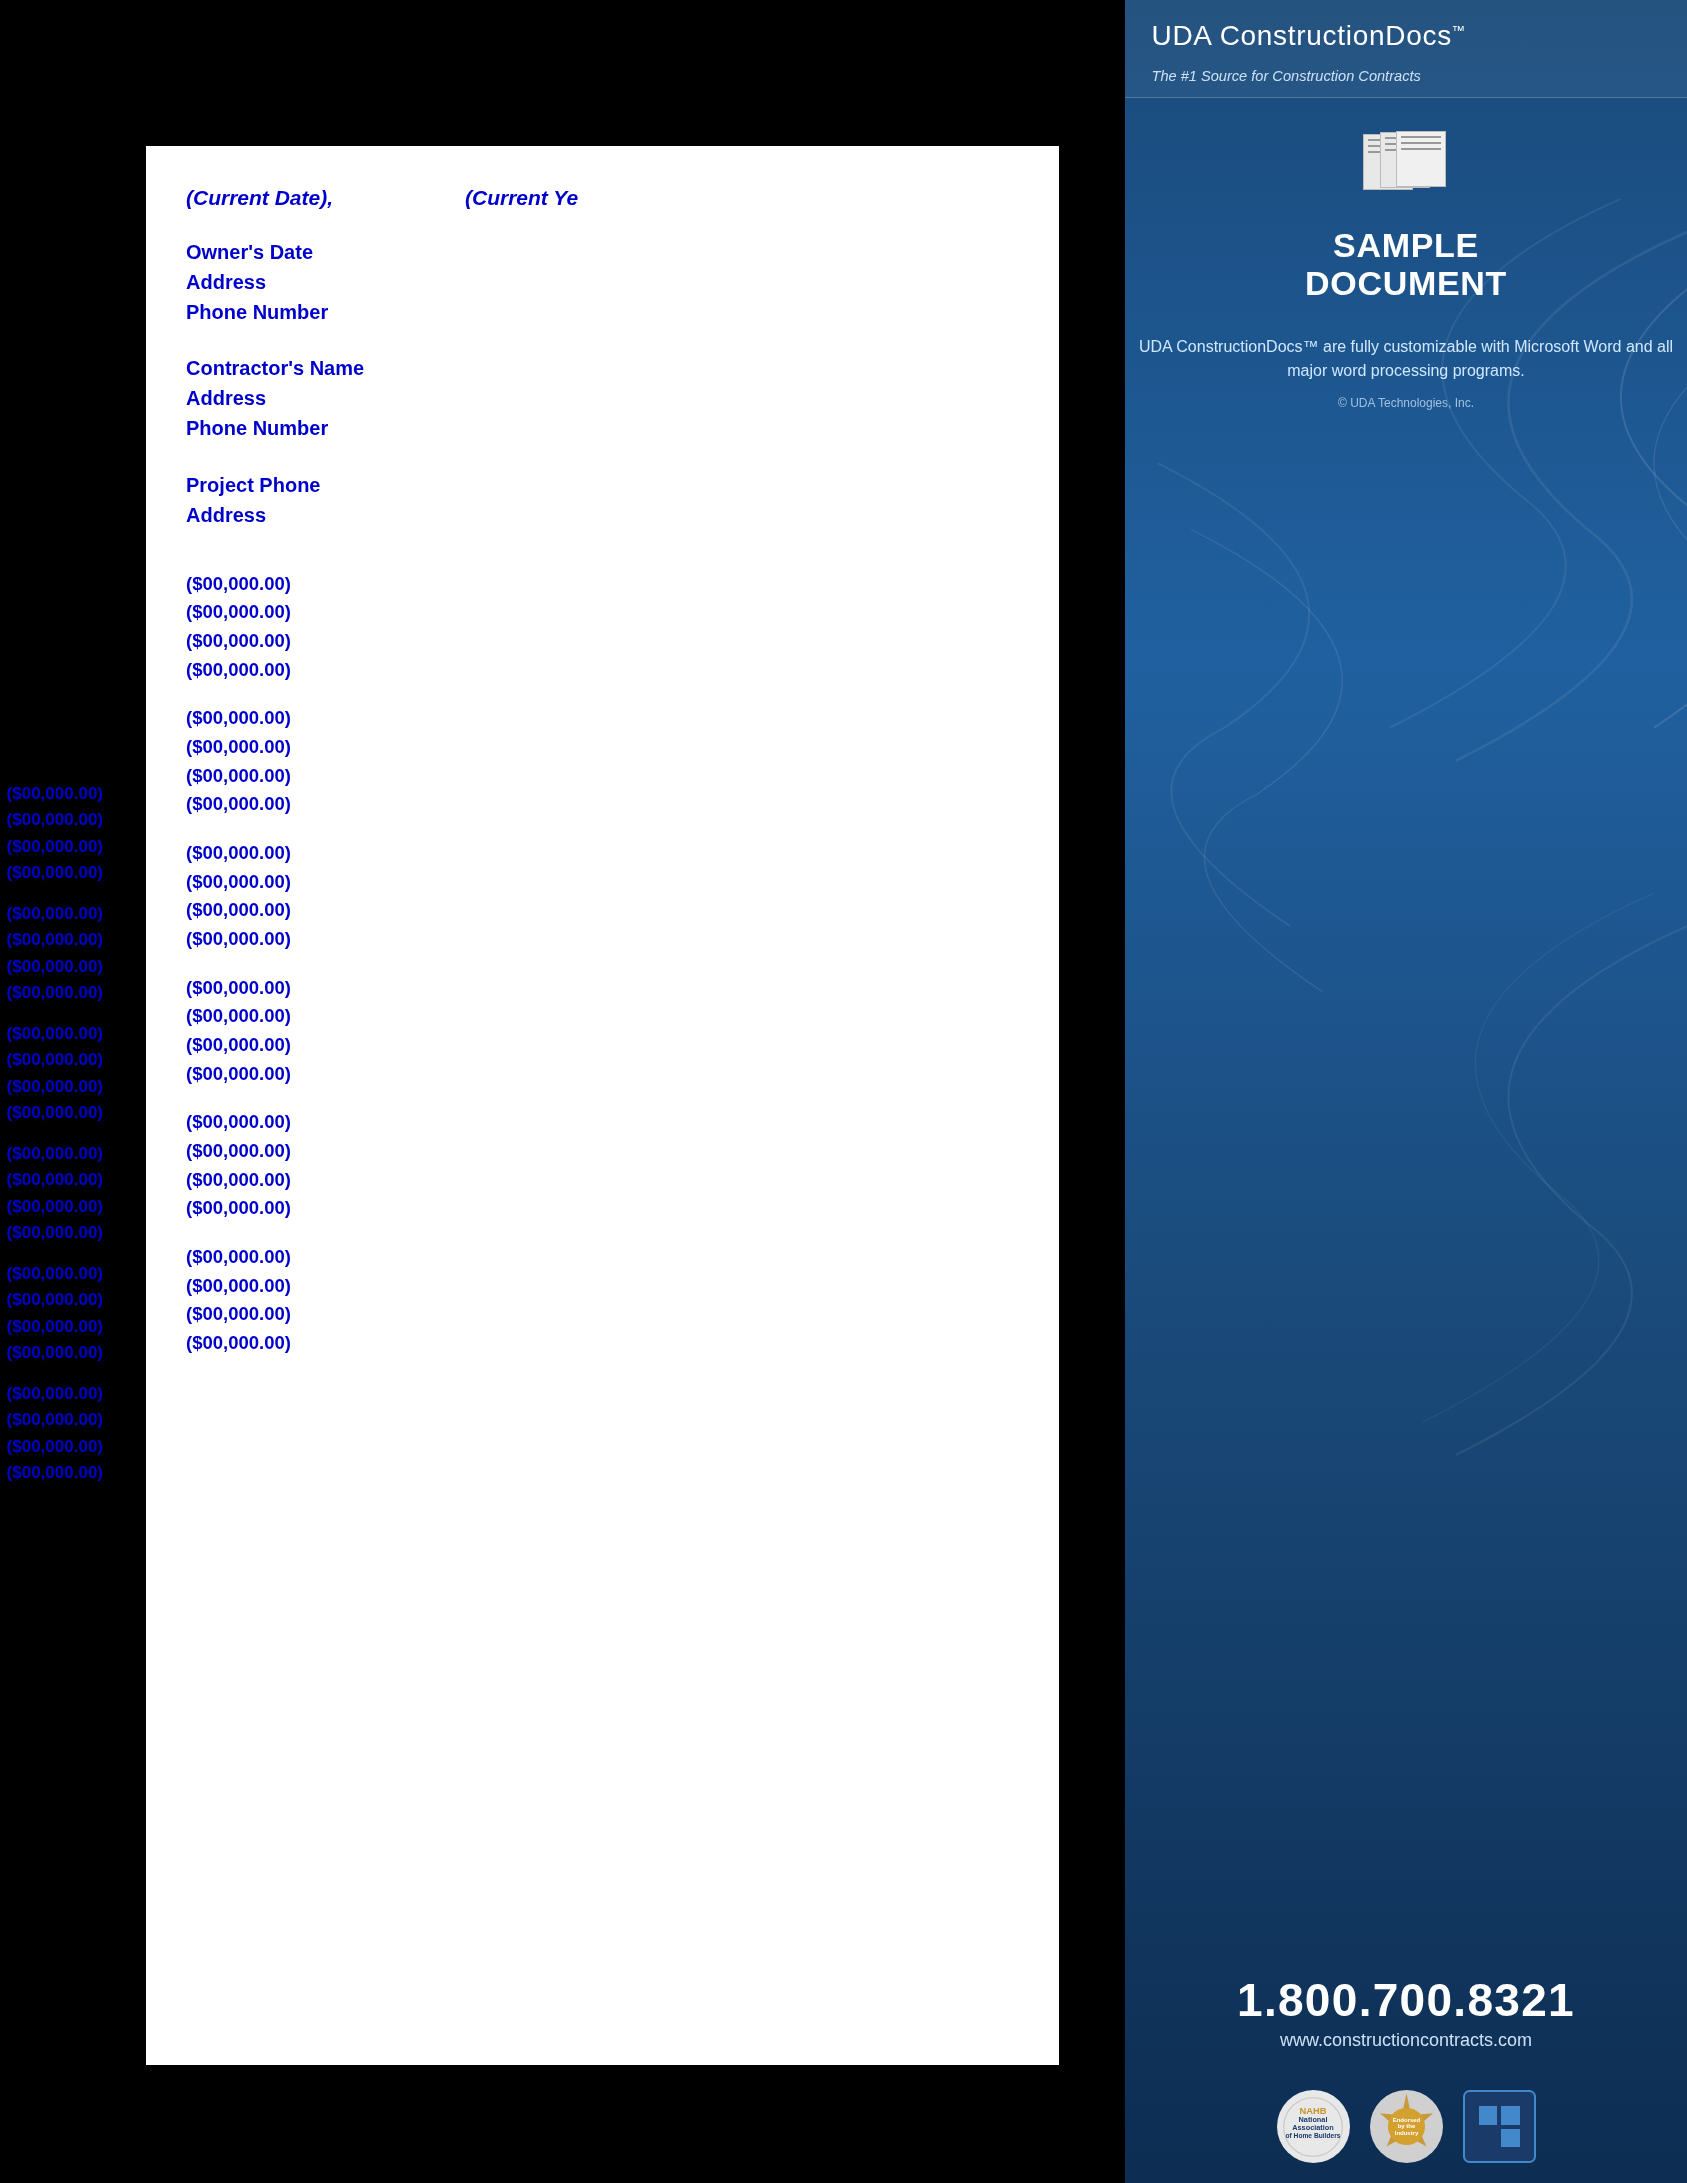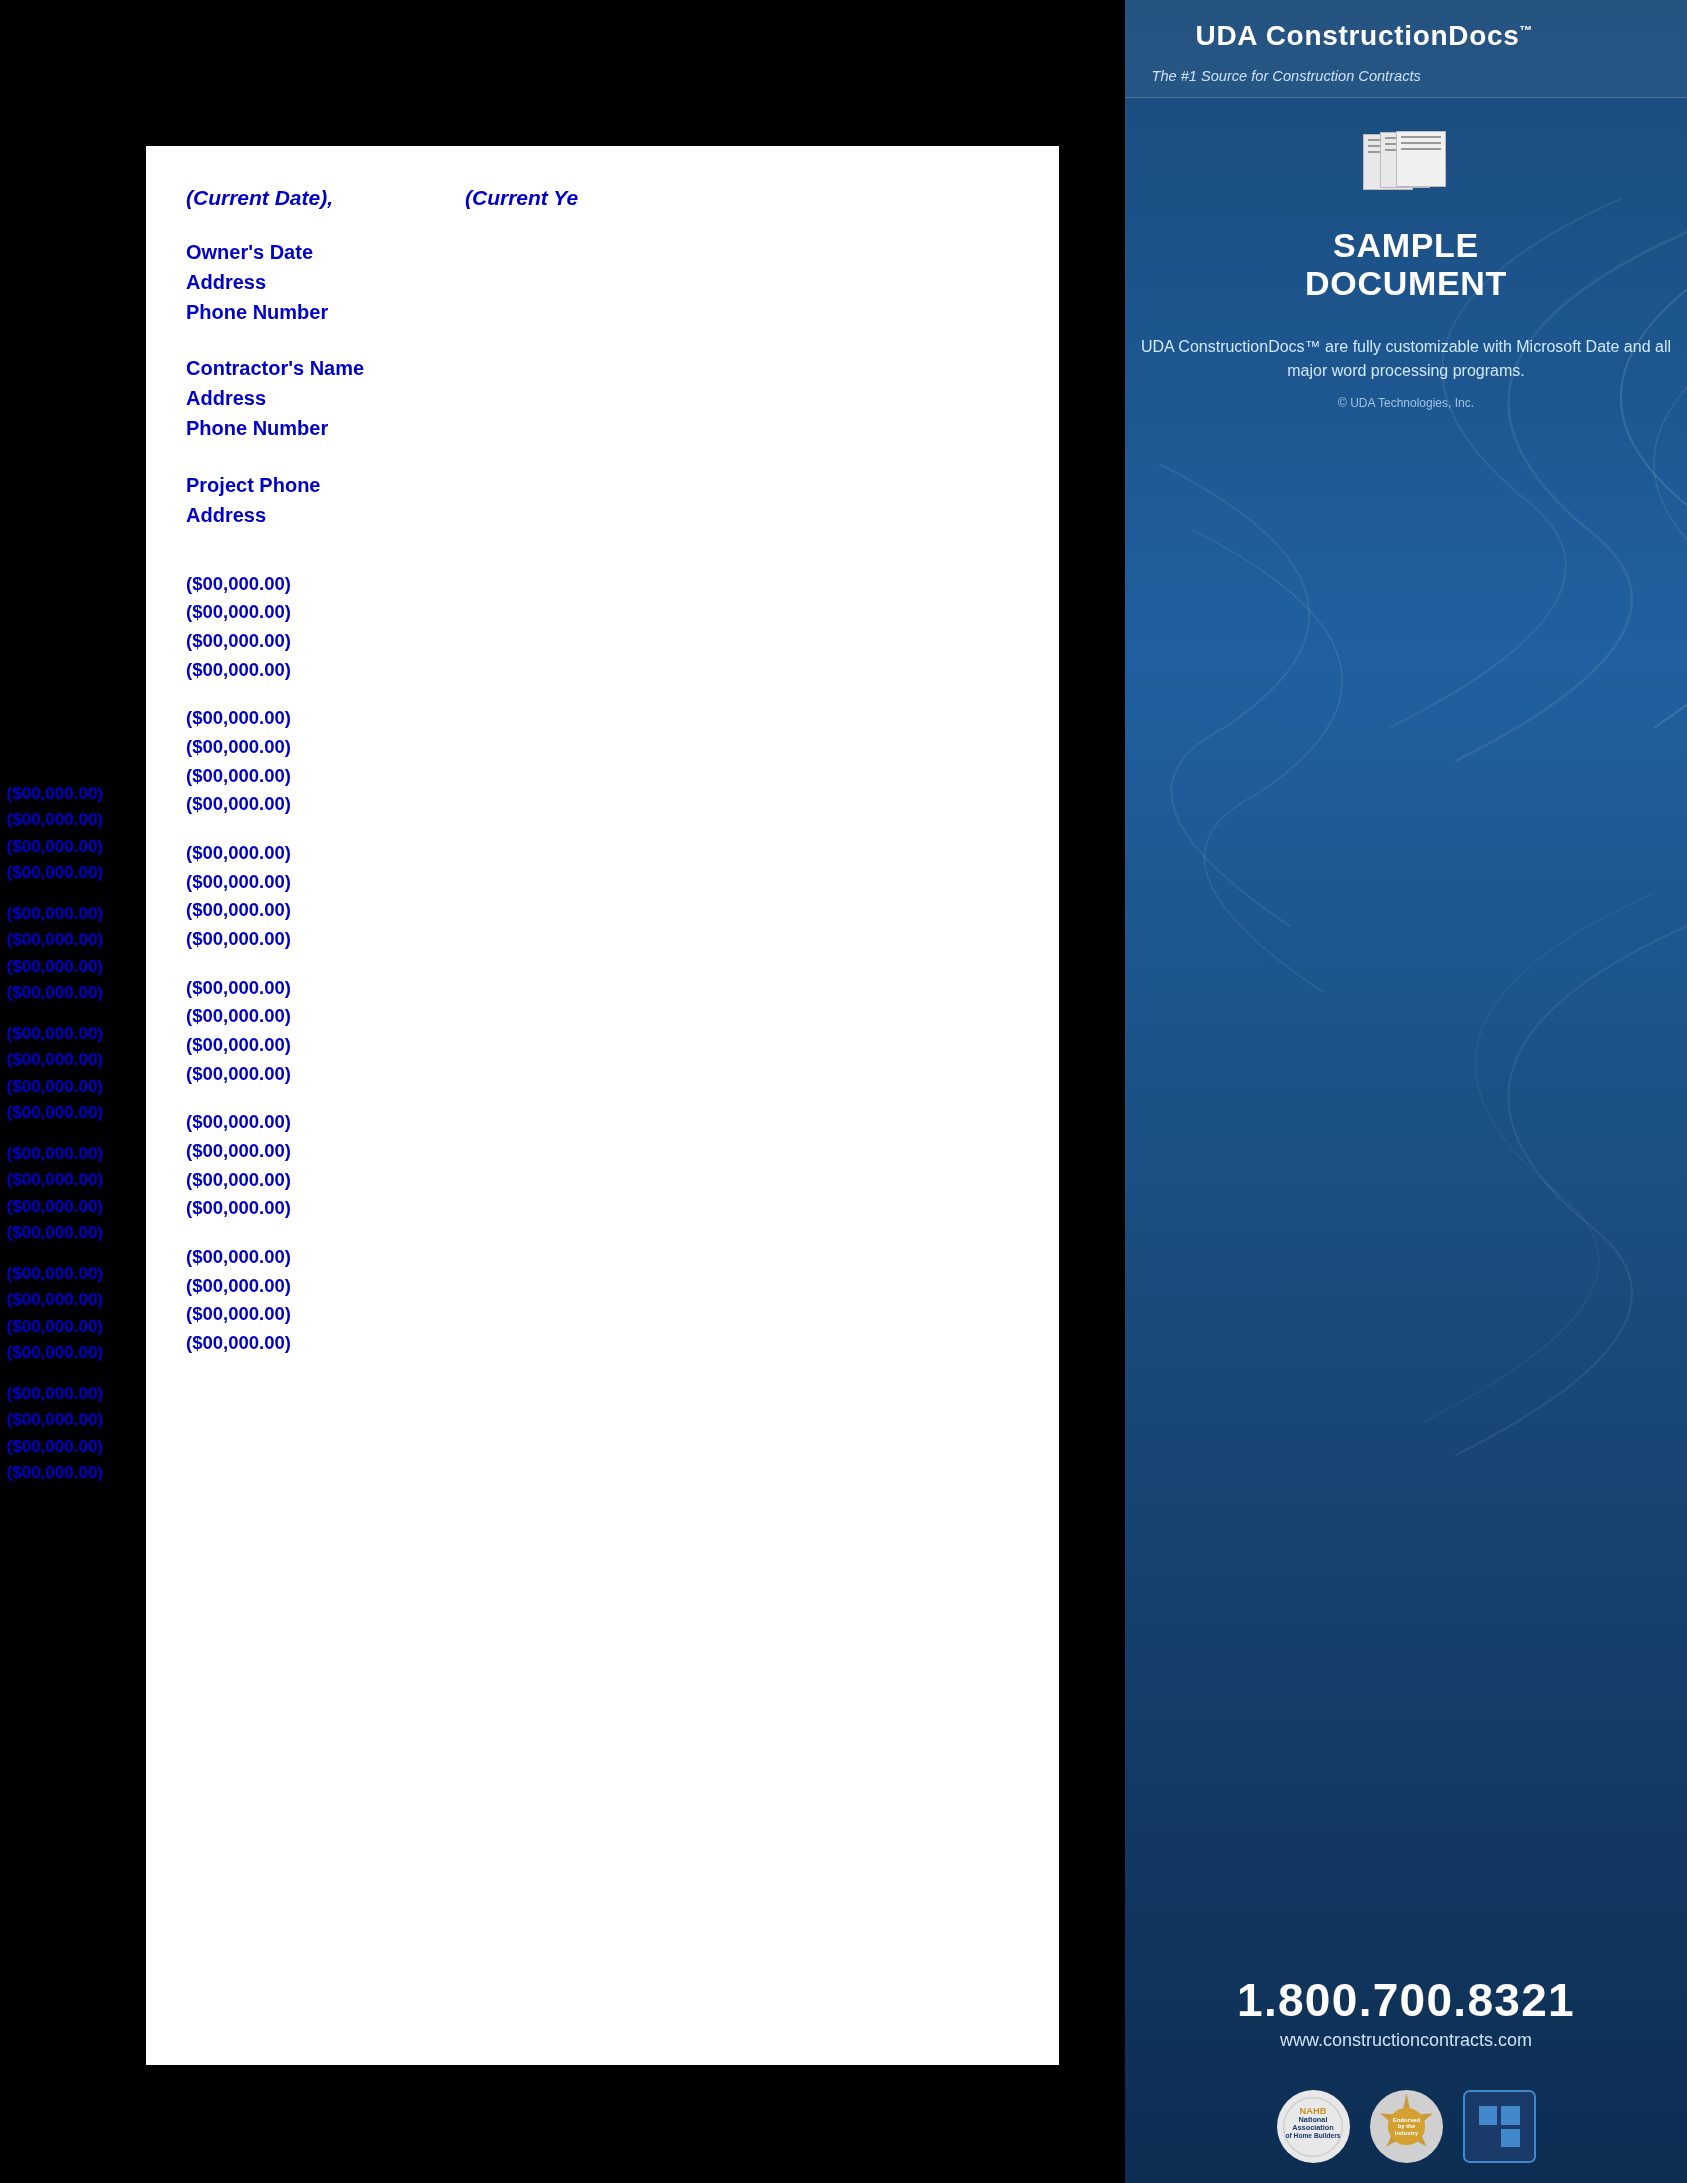--- a/index.html
+++ b/index.html
@@ -138,24 +138,23 @@
       width: 100%;
       padding: 20px 26.5px 13.2px 26.5px;
       border-bottom: 0.7px solid rgba(255,255,255,0.2);
       background: rgba(255,255,255,0.05);
       z-index: 2;
       position: relative;
     }
 
     .brand-title {
       font-size: 28px;
-      font-weight: bold;
+      font-weight: normal;
       color: #fff;
       letter-spacing: 0.7px;
-      margin-left: 44px;
     }
 
     .brand-title sup {
       font-size: 13.2px;
       vertical-align: super;
     }
 
     .brand-subtitle {
       font-size: 14.6px;
       color: #cde0f5;
@@ -454,21 +453,21 @@
         <div class="doc-page-line"></div>
       </div>
     </div>
 
     <div class="sample-label">
       <h2>SAMPLE</h2>
       <h2>DOCUMENT</h2>
     </div>
   </div>
 
-  <div class="sample-desc">UDA ConstructionDocs™ are fully customizable with Microsoft Date and all major word processing programs.</div>
+  <div class="sample-desc">UDA ConstructionDocs™ are fully customizable with Microsoft Word and all major word processing programs.</div>
 
   <div class="copyright">© UDA Technologies, Inc.</div>
 
   <div class="sidebar-phone">
     <div class="sidebar-phone-number">1.800.700.8321</div>
     <div class="sidebar-website">www.constructioncontracts.com</div>
   </div>
 
   <div class="sidebar-logos">
 

